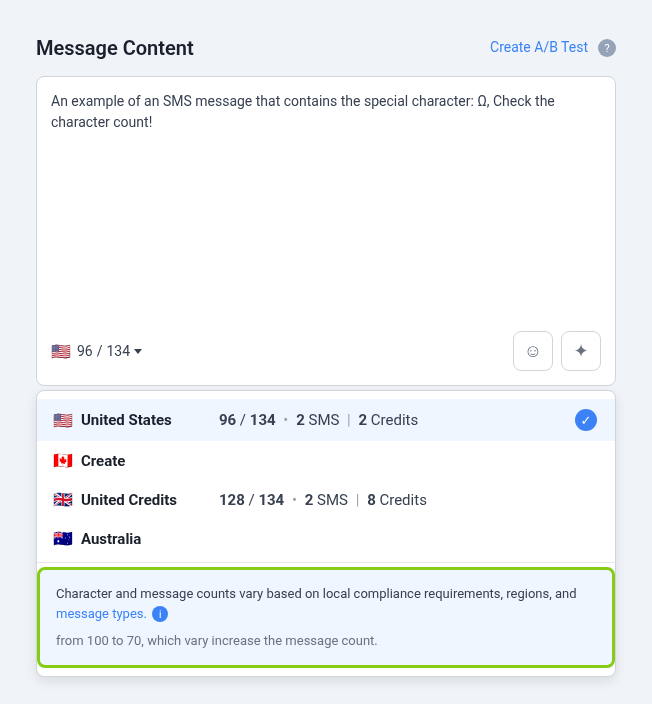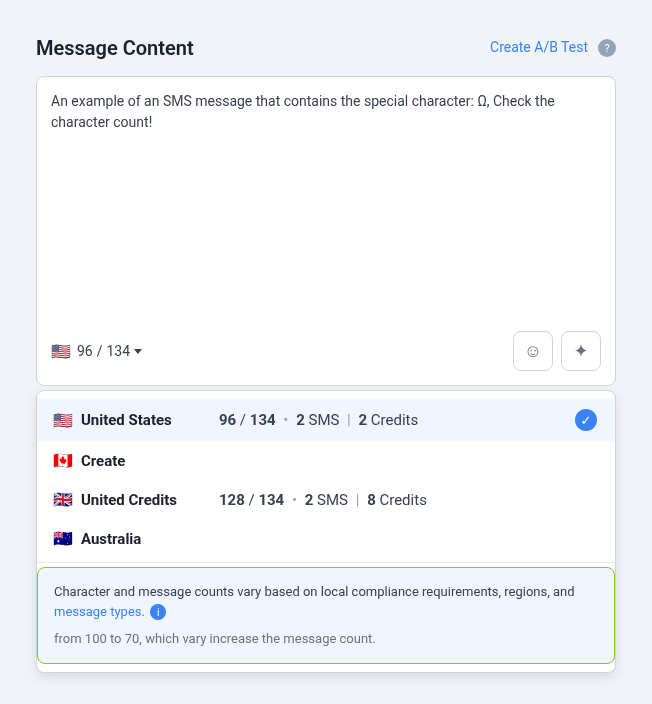--- a/index.html
+++ b/index.html
@@ -168,21 +168,21 @@
       margin-left: -8px;
       margin-right: 2px;
     }
     .dropdown-divider {
       height: 1px;
       background: #e5e7eb;
       margin: 4px 0;
     }
     .info-box {
       background: #eff6ff;
-      border: 1px solid #84cc16;
+      border: 3px solid #84cc16;
       border-radius: 8px;
       padding: 14px 16px;
       margin-top: 4px;
       font-size: 13px;
       color: #374151;
       line-height: 1.5;
     }
     .info-link {
       color: #3b82f6;
       text-decoration: none;

